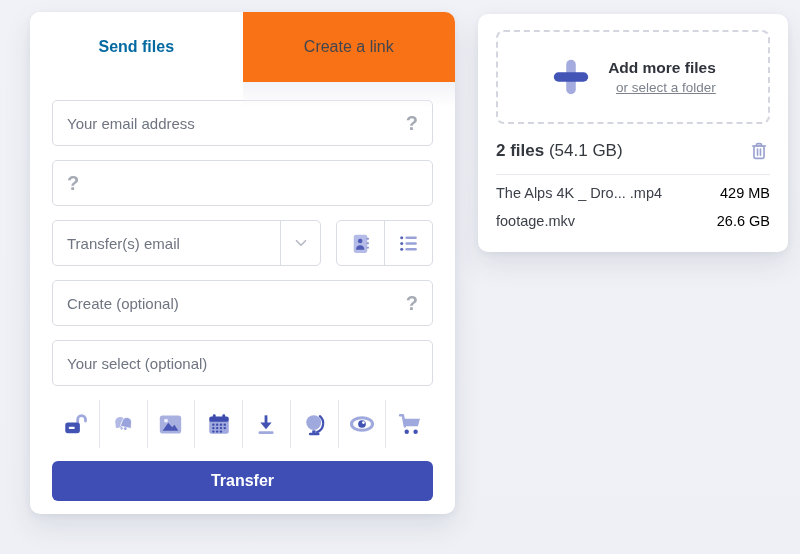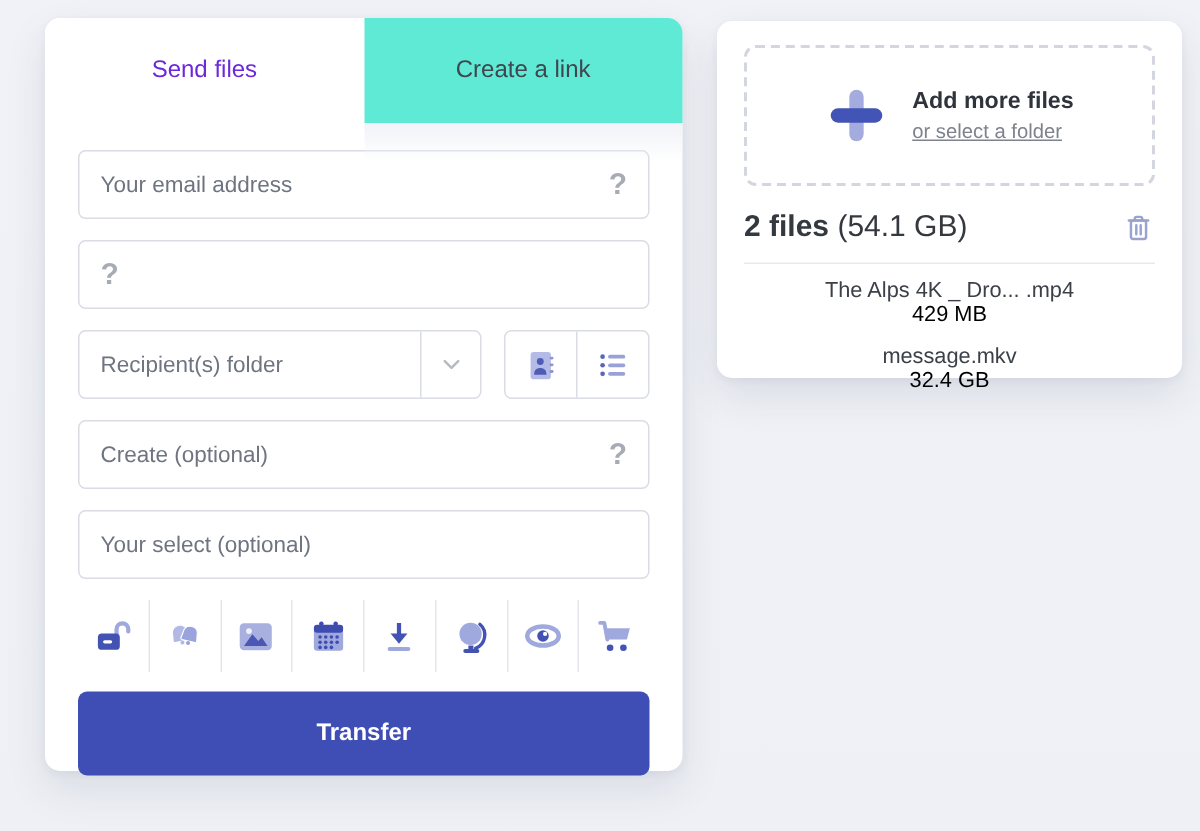--- a/index.html
+++ b/index.html
@@ -10,60 +10,60 @@
     position:relative; color:#2f333c;
   }
   .card {
     position:absolute; background:#fff; border-radius:10px;
     box-shadow:0 12px 28px rgba(40,45,80,.10), 0 2px 6px rgba(40,45,80,.06);
   }
   
   .card-left { left:30px; top:12px; width:425px; height:502px; }
   .tabbar { display:flex; height:70px; position:relative; border-radius:10px 10px 0 0; overflow:visible; }
   .tab { flex:1; display:flex; align-items:center; justify-content:center; font-size:16px; cursor:pointer; }
-  .tab.active { background:#fff; border-radius:10px 0 0 0; font-weight:normal; color:#6d28d9; }
-  .tab.inactive { background:#5eead4; border-radius:0 10px 0 0; color:#40454f; }
+  .tab.active { background:#fff; border-radius:10px 0 0 0; font-weight:bold; color:#0369a1; }
+  .tab.inactive { background:#f97316; border-radius:0 10px 0 0; color:#40454f; }
   .tab-fade { position:absolute; top:70px; right:0; width:50%; height:26px;
     background:linear-gradient(180deg,#f2f3f8,rgba(242,243,248,0)); pointer-events:none; }
   .form { padding:18px 22px 0 22px; }
   .field {
     height:46px; border:1px solid #d9dce3; border-radius:5px; background:#fff;
     display:flex; align-items:center; padding:0 14px; margin-bottom:14px;
   }
   .placeholder { color:#6e7480; font-size:15px; flex:1; white-space:nowrap; overflow:hidden; }
   .help { color:#a6abb5; font-size:20px; font-weight:bold; line-height:1; }
   .recipient-row { display:flex; gap:15px; margin-bottom:14px; }
   .recipient-field { flex:1; height:46px; border:1px solid #d9dce3; border-radius:5px; display:flex; align-items:stretch; }
   .recipient-field .placeholder { display:flex; align-items:center; padding-left:14px; }
   .chev-cell { width:40px; border-left:1px solid #d9dce3; display:flex; align-items:center; justify-content:center; cursor:pointer; }
   .btn-group { width:97px; height:46px; border:1px solid #d9dce3; border-radius:5px; display:flex; }
   .btn-group .gbtn { flex:1; display:flex; align-items:center; justify-content:center; cursor:pointer; }
   .btn-group .gbtn:first-child { border-right:1px solid #d9dce3; }
   .options-row { display:flex; height:48px; margin:0 0 13px 0; }
   .opt-cell { flex:1; display:flex; align-items:center; justify-content:center; cursor:pointer; border-right:1px solid #e4e6ec; }
   .opt-cell:last-child { border-right:none; }
   .transfer-btn {
-    display:block; width:100%; height:56px; border:none; border-radius:6px;
+    display:block; width:100%; height:40px; border:none; border-radius:6px;
     background:#3e4eb5; color:#fff; font-size:16px; font-weight:bold;
     font-family:"Liberation Sans", sans-serif; cursor:pointer;
   }
   
   .card-right { left:478px; top:14px; width:310px; height:238px; padding:16px 18px; }
   .dropzone {
     height:94px; border:2px dashed #d3d6df; border-radius:8px;
-    display:flex; align-items:center; justify-content:center; gap:16px; cursor:pointer; background:#fff;
+    display:flex; align-items:center; justify-content:center; gap:16px; cursor:pointer; background:#fff;text-align:right;
   }
   .drop-text .title { font-size:15.5px; font-weight:bold; color:#2f333c; margin-bottom:3px; }
   .drop-text .subtitle { font-size:13.5px; color:#7d828c;text-decoration:underline; }
   .files-header { display:flex; align-items:center; justify-content:space-between; margin-top:16px; }
-  .files-summary { font-size:20px; color:#34383f; }
+  .files-summary { font-size:17px; color:#34383f; }
   .files-summary .bold { font-weight:bold; }
   .trash-btn { cursor:pointer; display:flex; align-items:center; }
   .divider { height:1px; background:#e8e9ee; margin-top:12px; }
-  .file-row { display:flex; justify-content:space-between; align-items:center; padding:10px 0 2px 0; font-size:14.5px; color:#3c4049;flex-direction:column; }
+  .file-row { display:flex; justify-content:space-between; align-items:center; padding:10px 0 2px 0; font-size:14.5px; color:#3c4049; }
   .file-row .fname { max-width:200px; white-space:nowrap; overflow:hidden; }
   .file-row .fsize { color:#000000; }
   svg { display:block; }
 </style>
 </head>
 <body>
 
 <div class="card card-left">
   <div class="tabbar">
     <div class="tab active">
@@ -81,21 +81,21 @@
       <span class="placeholder">Your email address</span>
       <span class="help">?</span>
     </div>
 
     <div class="field">
       <span class="help">?</span>
     </div>
 
     <div class="recipient-row">
       <div class="recipient-field">
-        <span class="placeholder">Recipient(s) folder</span>
+        <span class="placeholder">Transfer(s) email</span>
         <span class="chev-cell">
           <svg width="18" height="18" viewBox="0 0 24 24">
               <polyline points="6,9 12,15 18,9" fill="none" stroke="#b6bac2" stroke-width="2.2" stroke-linecap="round" stroke-linejoin="round"></polyline>
             </svg>
         </span>
       </div>
       <div class="btn-group">
         <span class="gbtn">
           <svg width="25" height="25" viewBox="0 0 24 24">
             <rect x="5.5" y="3.5" width="13" height="17.5" rx="2" fill="#b4bbe6"></rect>
@@ -238,16 +238,16 @@
     </span>
   </div>
 
   <div class="divider"></div>
 
   <div class="file-row">
     <span class="fname">The Alps 4K _ Dro... .mp4</span>
     <span class="fsize">429 MB</span>
   </div>
   <div class="file-row">
-    <span class="fname">message.mkv</span>
-    <span class="fsize">32.4 GB</span>
+    <span class="fname">footage.mkv</span>
+    <span class="fsize">26.6 GB</span>
   </div>
 </div>
 
 </body></html>

